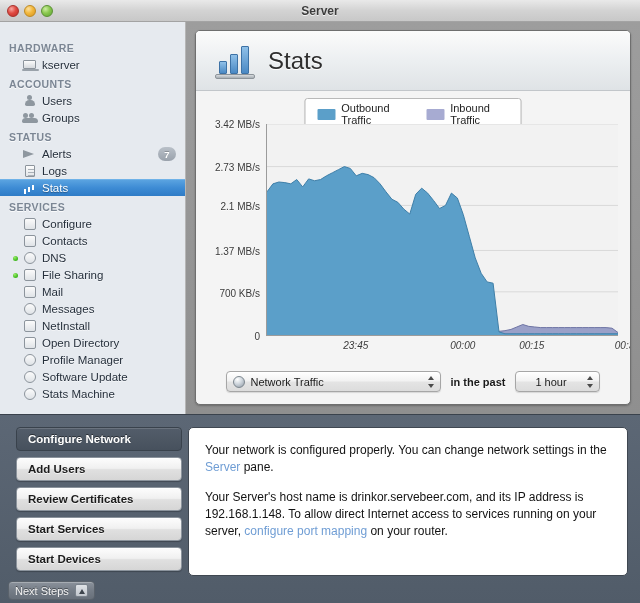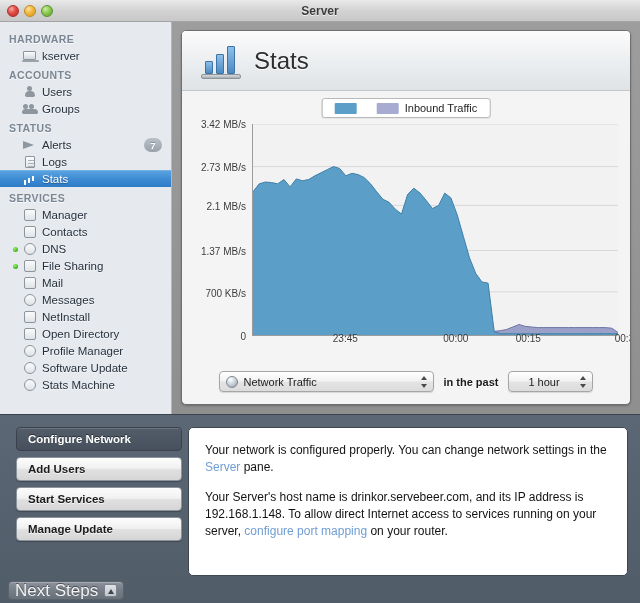--- a/index.html
+++ b/index.html
@@ -34,24 +34,24 @@
   .light.green  { background: radial-gradient(circle at 35% 30%, #cdeda1 0%, #8ac84f 45%, #5da235 100%); border: 1px solid #5c9135; }
 
   
   .main {
     position: absolute; left: 0; top: 22px; width: 640px; height: 392px;
     display: flex;
   }
 
   
   .sidebar {
-    width: 172px; height: 100%;
+    width: 186px; height: 100%;
     background: #e6eaef;
     border-right: 1px solid #b6b6b6;
-    padding-top: 6px;
+    padding-top: 15px;
     overflow: hidden;
     position: relative;
   }
   .sb-group {
     font-size: 10.5px; font-weight: bold; color: #7b8694;
     letter-spacing: 0.4px;
     padding: 5px 0 2px 9px;
     text-shadow: 0 1px 0 rgba(255,255,255,0.8);
   }
   .sb-item {
@@ -169,21 +169,21 @@
   .plot {
     position: absolute; left: 58px; top: 0; right: 0; bottom: 22px;
     background: #f2f2f2;
     border-left: 1px solid #9b9b9b;
     border-bottom: 1px solid #9b9b9b;
     overflow: hidden;
   }
   .plot svg { display: block; width: 100%; height: 100%; }
   .gridline { stroke: #d9d9d9; stroke-width: 1; }
   .chart-xaxis {
-    position: absolute; left: 58px; right: 0; bottom: 7px; height: 22px;
+    position: absolute; left: 58px; right: 0; bottom: 0; height: 22px; font-style: italic;
   }
   .xtick {
     position: absolute; top: 4px; transform: translateX(-50%);
     font-size: 10px; color: #3a3a3a;
     text-shadow: 0 1px 0 rgba(255,255,255,0.7);
   }
 
   
   .controls {
     position: absolute; left: 0; right: 0; bottom: 12px;
@@ -251,21 +251,21 @@
 
   .statusbar {
     position: absolute; left: 0; bottom: 0; width: 640px; height: 25px;
     display: flex; align-items: center; padding-left: 8px;
   }
   .next-steps {
     height: 19px; border-radius: 4px; border: 1px solid #5a626b;
     background: linear-gradient(to bottom, #8b929b 0%, #757d87 50%, #68707a 100%);
     box-shadow: inset 0 1px 0 rgba(255,255,255,0.25);
     display: flex; align-items: center; gap: 6px; padding: 0 6px;
-    font-size: 17px; color: #f2f2f2; text-shadow: 0 -1px 0 rgba(0,0,0,0.45);
+    font-size: 11px; color: #f2f2f2; text-shadow: 0 -1px 0 rgba(0,0,0,0.45);
   }
   .ns-box {
     width: 13px; height: 13px; border-radius: 2px;
     background: linear-gradient(to bottom, #dfe2e6, #c2c7cd);
     border: 1px solid #7b838c; position: relative;
   }
   .ns-box:after {
     content: ''; position: absolute; left: 3px; top: 4px;
     border-left: 3.5px solid transparent; border-right: 3.5px solid transparent;
     border-bottom: 5px solid #3d444c;
@@ -326,21 +326,21 @@
           <span class="sb-icon">
             <span class="g-bars"></span>
           </span>
           <span class="sb-label">Stats</span>
         </div>
         <div class="sb-group">SERVICES</div>
         <div class="sb-item">
           <span class="sb-icon">
             <span class="g-sq"></span>
           </span>
-          <span class="sb-label">Manager</span>
+          <span class="sb-label">Configure</span>
         </div>
         <div class="sb-item">
           <span class="sb-icon">
             <span class="g-sq"></span>
           </span>
           <span class="sb-label">Contacts</span>
         </div>
         <div class="sb-item">
           <span class="sb-dot"></span>
           <span class="sb-icon">
@@ -410,20 +410,21 @@
             <div class="bar b3"></div>
           </div>
           <div class="panel-title">Stats</div>
         </div>
 
         <div class="panel-body">
 
           <div class="legend" id="legend">
               <div class="legend-item">
                 <span class="legend-sw" style="background:#5b9fc9"></span>
+                <span>Outbound Traffic</span>
               </div>
               <div class="legend-item">
                 <span class="legend-sw" style="background:#a7abd2"></span>
                 <span>Inbound Traffic</span>
               </div>
             </div>
 
           <div class="chart-wrap">
             <div class="chart-yaxis" id="yaxis">
                 <div class="ytick" style="top: calc(0% + 0px);">3.42 MB/s</div>
@@ -474,24 +475,27 @@
 
   <div class="drawer">
     <div class="steps" id="steps">
         <div class="step-btn selected">
           <span>Configure Network</span>
         </div>
         <div class="step-btn">
           <span>Add Users</span>
         </div>
         <div class="step-btn">
+          <span>Review Certificates</span>
+        </div>
+        <div class="step-btn">
           <span>Start Services</span>
         </div>
         <div class="step-btn">
-          <span>Manage Update</span>
+          <span>Start Devices</span>
         </div>
       </div>
     <div class="info">
       <p>
         <span>Your network is configured properly. You can change network settings in the </span><a href="#">Server</a><span> pane.</span>
       </p>
       <p>
         <span>Your Server's host name is drinkor.servebeer.com, and its IP address is 192.168.1.148. To allow direct Internet access to services running on your server, </span><a href="#">configure port mapping</a><span> on your router.</span>
       </p>
     </div>

